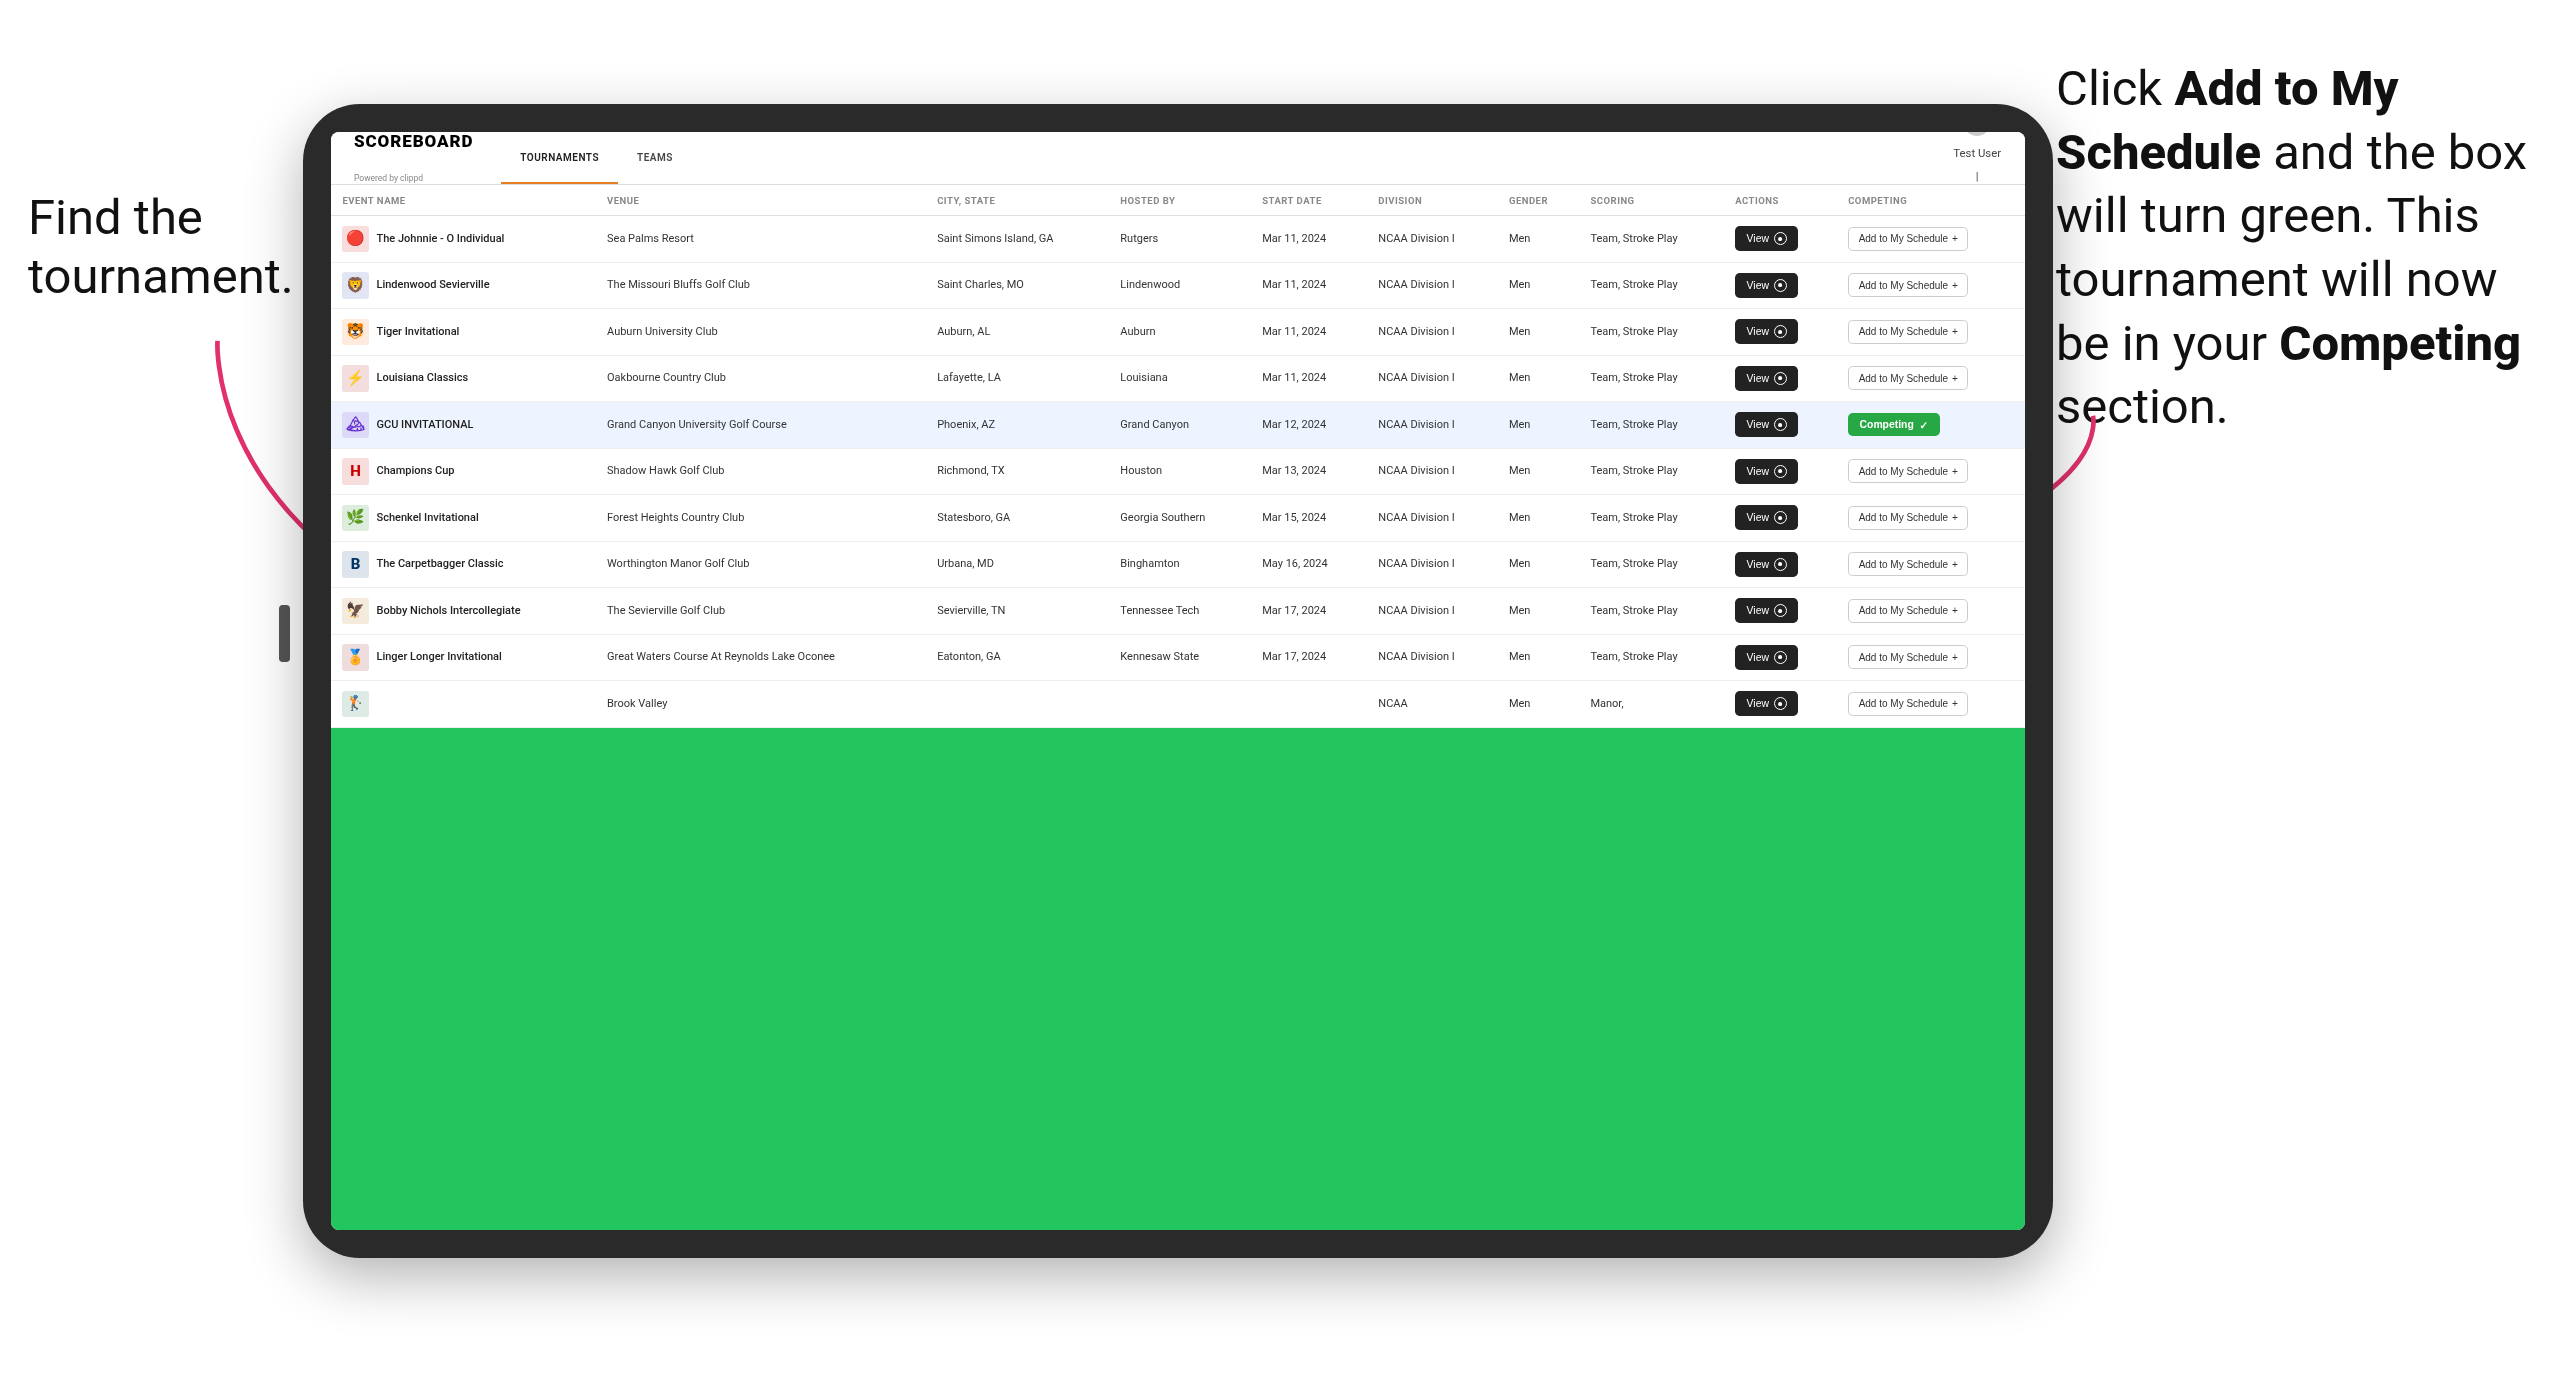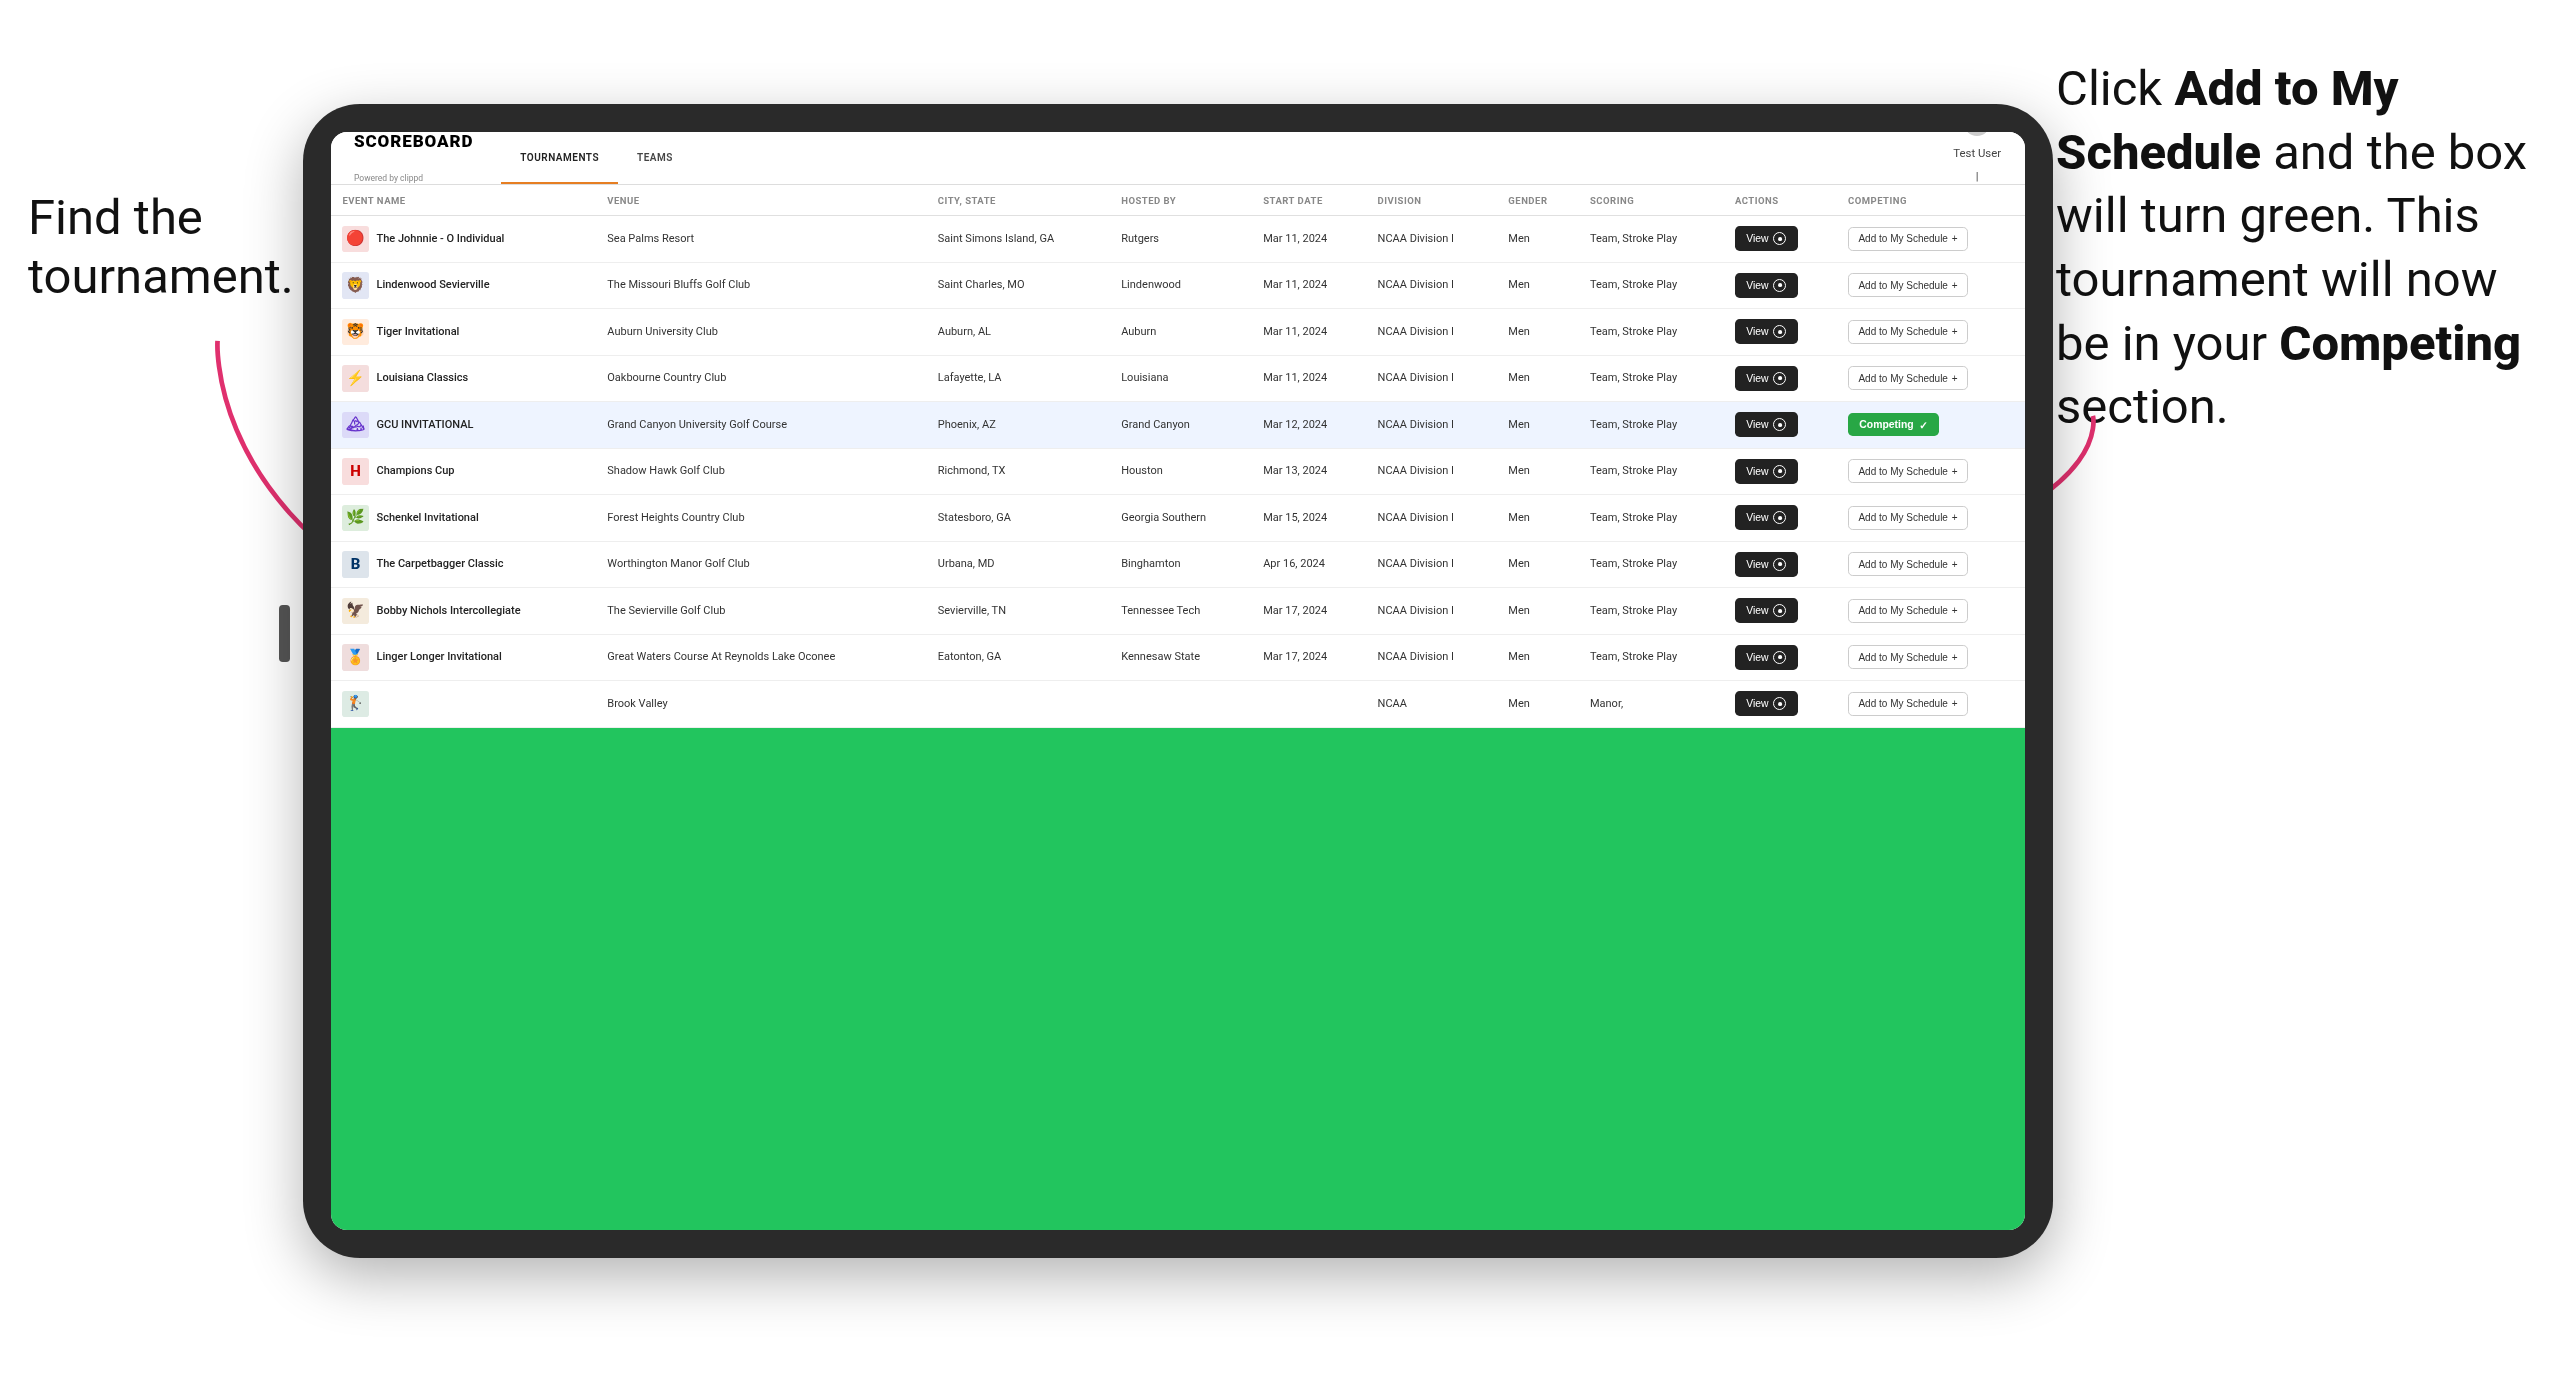--- a/index.html
+++ b/index.html
@@ -47,21 +47,21 @@
       background: #2a2a2a;
       border-radius: 57px;
       padding: 28px;
       box-shadow: 0 19px 57px rgba(0,0,0,0.3);
     }
 
     .tablet-screen {
       width: 100%;
       height: 100%;
       background: #f5f5f5;
-      border-radius: 16px;
+      border-radius: 8px;
       overflow: hidden;
       display: flex;
       flex-direction: column;
     }
 
     
     .top-bar {
       background: #ffffff;
       border-bottom: 0.9px solid #ddd;
       padding: 0 23px;
@@ -538,21 +538,21 @@
             <tr>
               <td>
     <div class="event-name-cell">
       <div class="team-logo" style="background:#00336622; color:#003366; font-size:15px;">B</div>
       <span class="event-name-text">The Carpetbagger Classic</span>
     </div>
   </td>
               <td>Worthington Manor Golf Club</td>
               <td>Urbana, MD</td>
               <td>Binghamton</td>
-              <td>Apr 16, 2024</td>
+              <td>May 16, 2024</td>
               <td>NCAA Division I</td>
               <td>Men</td>
               <td>Team, Stroke Play</td>
               <td class="actions-cell">
     <button class="view-btn">
       View
       <span style="display:inline-block;width:13.2px;height:13.2px;border-radius:50%;border:1.9px solid #fff;position:relative;">
         <span style="position:absolute;top:50%;left:50%;transform:translate(-50%,-50%);width:3.8px;height:3.8px;background:#fff;border-radius:50%;"></span>
       </span>
     </button>

